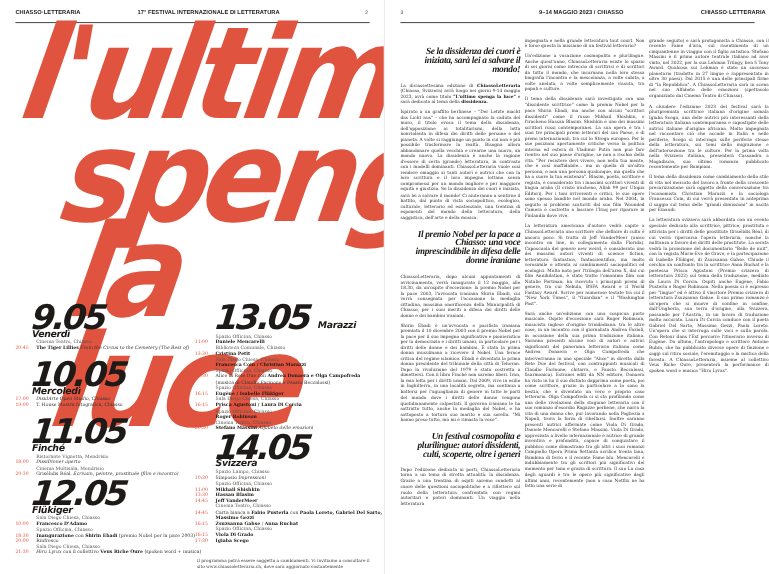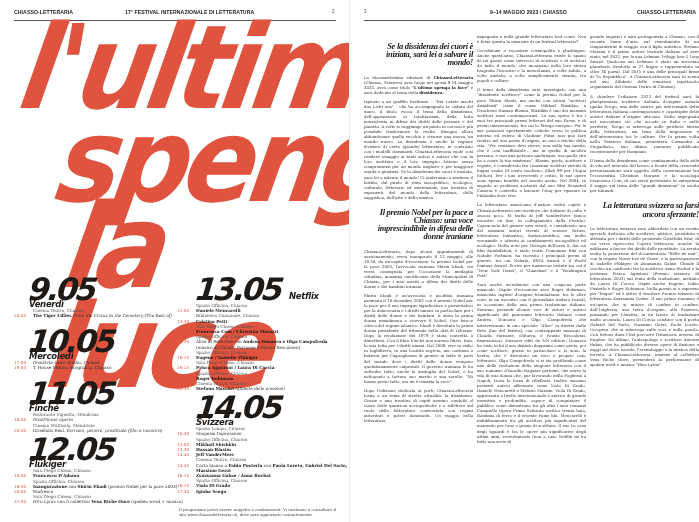--- a/index.html
+++ b/index.html
@@ -139,21 +139,21 @@
       </div>
     <div class="ev">
         <span class="t">21:30</span>
         <span class="d"><i>Hiru Lyrax</i> <span>con il collettivo</span> <b>Veus Riche Oure</b> <span>(spoken word + musica)</span></span>
       </div>
   </div>
 
   <div class="day" style="left:177px; top:276px; width:170px;">
     <div style="padding-left:19px;">
       <span class="day-num">13.05</span>
-      <span class="day-name inline">Netflix</span>
+      <span class="day-name inline">Marazzi</span>
     </div>
     <div class="ev">
         <span class="t"></span>
         <span class="d venue">Spazio Officina, Chiasso</span>
       </div>
     <div class="ev">
         <span class="t">11:00</span>
         <span class="d"><b>Daniele Mencarelli</b></span>
       </div>
     <div class="ev">
@@ -286,31 +286,31 @@
   <div class="runhead" style="left:287px;">CHIASSO·LETTERARIA</div>
   <div class="rule" style="left:14px; width:322px;"></div>
 
   <div class="col" style="left:14px;">
     <div class="h" style="margin-top:12px;">Se la dissidenza dei cuori è iniziata, sarà lei a salvare il mondo!</div>
     <p><span>La diciassettesima edizione di </span><b>ChiassoLetteraria</b><span> (Chiasso, Svizzera) avrà luogo nei giorni 9-14 maggio 2023, avrà come titolo </span><b>"L'ultimo spenga la luce"</b><span> e sarà dedicata al tema della </span><b>dissidenza.</b></p>
     <p>Ispirato a un graffito berlinese – "Der Letzte macht das Licht aus" – che ha accompagnato la caduta del muro, il titolo evoca il tema della dissidenza, dell'opposizione ai totalitarismi, della lotta nonviolenta in difesa dei diritti delle persone e del pianeta. A volte si raggiunge un punto in cui non è più possibile trasformare la realtà. Bisogna allora abbandonare quella vecchia e crearne una nuova, un mondo nuovo. La dissidenza è anche la ragione d'essere di certa (grande) letteratura, in contrasto con i modelli dominanti. ChiassoLetteraria vuole così rendere omaggio ai tanti autori e autrici che con la loro scrittura e il loro impegno lottano senza compromessi per un mondo migliore e per maggiore equità e giustizia. Se la dissidenza dei cuori è iniziata, sarà lei a salvare il mondo! Ci aiuteranno a sentirne il battito, dal punto di vista sociopolitico, ecologico, culturale, letterario ed esistenziale, una trentina di esponenti del mondo della letteratura, della saggistica, dell'arte e della musica.</p>
     <div class="h">Il premio Nobel per la pace a Chiasso: una voce imprescindibile in difesa delle donne iraniane</div>
     <p>ChiassoLetteraria, dopo alcuni appuntamenti di avvicinamento, verrà inaugurato il 12 maggio, alle 18.30, da un'ospite d'eccezione: la premio Nobel per la pace 2003, l'avvocata iraniana Shirin Ebadi, cui verrà consegnata per l'occasione la medaglia cittadina, massima onorificenza della Municipalità di Chiasso, per i suoi meriti a difesa dei diritti delle donne e dei bambini iraniani.</p>
     <p>Shirin Ebadi è un'avvocata e pacifista iraniana premiata il 10 dicembre 2003 con il premio Nobel per la pace per il suo impegno significativo e pionieristico per la democrazia e i diritti umani, in particolare per i diritti delle donne e dei bambini. È stata la prima donna musulmana a ricevere il Nobel. Una feroce critica del regime islamico. Ebadi è diventata la prima donna presidente del tribunale della città di Teheran. Dopo la rivoluzione del 1979 è stata costretta a dimettersi. Con il libro Finché non saremo liberi. Iran, la mia lotta per i diritti umani. Dal 2009, vive in esilio in Inghilterra, in una località segreta, ma continua a battersi per l'uguaglianza di genere in tutte le parti del mondo dove i diritti delle donne vengono quotidianamente calpestati. Il governo iraniano le ha sottratto tutto, anche la medaglia del Nobel, e ha sottoposto a tortura suo marito e sua sorella. "Mi hanno preso tutto, ma mi è rimasta la voce".</p>
+    <div class="h">Un festival cosmopolita e plurilingue: autori dissidenti, culti, scoperte, oltre i generi</div>
     <p>Dopo l'edizione dedicata ai porti, ChiassoLetteraria torna a un tema di stretta attualità: la dissidenza. Grazie a una trentina di ospiti saremo condotti al cuore delle questioni sociopolitiche e a riflettere sul ruolo della letteratura confrontata con regimi autoritari e poteri dominanti. Un viaggio nella letteratura</p>
   </div>
 
   <div class="col" style="left:127px; top:34px; height:486px; overflow:hidden;">
     <p>impegnata e nella grande letteratura tout court. Non è forse questa la missione di un festival letterario?</p>
     <p>Un'edizione a vocazione cosmopolita e plurilingue. Anche quest'anno, ChiassoLetteraria esiste lo spazio di sei giorni come intreccio di scrittrici e di scrittori da tutto il mondo, che incarnano nella loro stessa biografia l'incontro e la mescolanza, a volte subita, a volte anelata, a volte semplicemente vissuta, tra popoli e culture.</p>
     <p>Il tema della dissidenza sarà investigato con una "dissidente scrittrice" come la premio Nobel per la pace Shirin Ebadi, ma anche con alcuni "scrittori dissidenti" come il russo Mikhail Shishkin, e l'iracheno Hassan Blasim. Shishkin è uno dei massimi scrittori russi contemporanei. La sua opera è tra i suoi tre principali premi letterari del suo Paese, e di premi internazionali, tra cui lo Strega europeo. Per le sue posizioni apertamente critiche verso la politica interna ed estera di Vladimir Putin non può fare rientro nel suo paese d'origine, se non a rischio della vita. "Per resistere devi vivere, non nella tua mente, che è così inaffidabile... ma in quella di un'altra persona, e non una persona qualunque, ma quella che ha a cuore la tua esistenza". Blasim, poeta, scrittore e regista, è considerato tra i massimi scrittori viventi di lingua araba (Il cristo iracheno, Allah 99 per Utopia Editori). Per i toni irriverenti e critici, le sue opere sono spesso bandite nel mondo arabo. Nel 2004, in seguito ai problemi scaturiti dal suo film Wounded Camera è costretto a lasciare l'Iraq per riparare in Finlandia dove vive.</p>
     <p>La letteratura americana d'autore vedrà capite a ChiassoLetteraria uno scrittore che definire di culto è ancora poco. Si tratta di Jeff VanderMeer (unico incontro on line, in collegamento dalla Florida). Caposcuola del genere new weird, è considerato uno dei massimi autori viventi di science fiction, letteratura fantastica, fantascientifica, ma molto verosimile e attenta ai cambiamenti sociopolitici ed ecologici. Molto noto per l'trilogia dell'area X, dai cui film Annihilation, è stato tratto l'omonimo film con Natalie Portman; ha ricevuto i principali premi di genere, tra cui Nebula, BSFA Award e il World Fantasy Award. Scrive per numerose testate tra cui il "New York Times", il "Guardian" e il "Washington Post".</p>
     <p>Sarà anche un'edizione con una cospicua parte musicale. Ospite d'eccezione sarà Roger Robinson, musicista inglese d'origine trinidadiana: tra le altre cose, in un incontro con il giornalista Andrea Fazioli, in occasione della sua prima traduzione italiana. Saranno presenti alcune voci di autori e autrici significanti del panorama letterario italiano come Andrea Donaera e Olga Campofreda che interverranno in uno speciale "Alice" in diretta dalla Rete Due del festival, con contrappunti musicali di Claudio Farinone, chitarra, e Fausto Beccalossi, fisarmonica). Estranei editi da NN editore, Donaera ha visto in lui il suo distinto dapprima come poeta, poi come scrittore, grazie in particolare a Io sono la bestia, che è diventato un vero e proprio caso letterario. Olga Campofreda ci si sta profilando come una delle rivelazioni della stagione letteraria con il suo romanzo d'esordio Ragazze perbene, che narra la vita di una donna che, pur lavorando nella Pogliezia a Napoli, trova la forza di ribellarsi. Inoltre saranno presenti autrici affermate come Viola Di Grado, Daniele Mencarelli e Stefano Massini. Viola Di Grado, apprezzata a livello internazionale è autrice di grande inventiva e profondità, capace di conquistare il pubblico come dimostrano tra gli altri i suoi romanzi Campiello Opera Prima Settanta acrilico trenta lana, Bambina di ferro e il recente Fame blu. Mencarelli è indubbiamente tra gli scrittori più significativi del momento per tono e grazia di scrittura. Il suo La casa degli sguardi è tra le opere più significative degli ultimi anni, recentemente (non a caso Netflix ne ha fatto una serie di</p>
   </div>
 
   <div class="col" style="left:240px; top:34px; height:430px; overflow:hidden;">
     <p>grande seguito) e sarà protagonista a Chiasso, con il recente Fame d'aria, sul risentimento di un cinquantenne in viaggio con il figlio autistico. Stefano Massini è il primo autore teatrale italiano ad aver vinto, nel 2022, per la sua Lehman Trilogy, ben 5 Tony Award. Qualcosa sui Lehman è stato un successo planetario (tradotto in 27 lingue e rappresentato in oltre 30 paesi). Dal 2015 è una delle principali firme di "la Repubblica". A ChiassoLetteraria sarà in scena nel suo Alfabeto delle emozioni (spettacolo organizzato dal Cinema Teatro di Chiasso).</p>
     <p>A chiudere l'edizione 2023 del festival sarà la pluripremiata scrittrice italiana d'origine somala Igiaba Scego, una delle autrici più interessanti della letteratura italiana contemporanea e capostipite delle autrici italiane d'origine africana. Molto impegnata nel raccontare ciò che accade in Italia e nelle periferie, Scego si interroga sulle periferie stesse della letteratura, sui temi della migrazione e dell'intersezione tra le culture. Per la prima volta nella Svizzera italiana, presenterà Cassandra a Mogadiscio, suo ultimo romanzo pubblicato recentemente per Bompiani.</p>
     <p>Il tema della dissidenza come cambiamento dello stile di vita nel mercato del lavoro a fronte della crescente precarizzazione sarà oggetto della conversazione tra l'economista Christian Marazzi e la sociologa Francesca Coin, di cui verrà presentato in anteprima il saggio sul tema delle "grandi dimissioni" in uscita per Einaudi.</p>
-    <div class="h">La letteratura svizzera sa farsi ancora sferzante!</div>
     <p>La letteratura svizzera sarà abbordata con un evento speciale dedicato alla scrittrice, pittrice, prostituta e attivista per i diritti delle prostitute Grisélidis Réal, di cui verrà ripercorsa l'opera letteraria, nonché la militanza a favore dei diritti delle prostitute. La serata vedrà la proiezione del documentario "Belle de nuit", con la regista Marie-Eve de Grave, e la partecipazione di Isabelle Flükiger, di Zsuzsanna Gahse. Chiude il cerchio un confronto tra la scrittrice Anna Ruchat e la poetessa Prisca Agustoni (Premio svizzero di letteratura 2022) sul tema della traduzione, mediato da Laura Di Corcia. Ospiti anche Eugène, Fabio Pusterla e Roger Robinson. Nella poesia si è espresso per "lingue" ed è attivo il vincitore Premio svizzero di letteratura Zsuzsanna Gahse. Il suo primo romanzo è un'opera che si muove di confine in confine, dall'Ungheria, sua terra d'origine, alla Svizzera, passando per l'Austria, in un lavoro di traduzione molto accurato. Laura Di Corcia conduce con il poeta Gabriel Del Sarto, Massimo Gezzi, Paola Loreto. Un'opera che si interroga sulle voci e sulla parola. Con Retour dans l'Est percorre l'itinerario inverso di Eugène. Da ultimo, l'antropologo e scrittore Antoine Rubin, che ha pubblicato diverse opere di finzione e saggi sul ritiro sociale, l'eremitaggio e la mistica della foresta. A ChiassoLetteraria, insieme al collettivo Veus Riche Oure, presenterà la performance di spoken word e musica "Hiru Lyrax".</p>
   </div>
 </div>
 
 </body></html>

